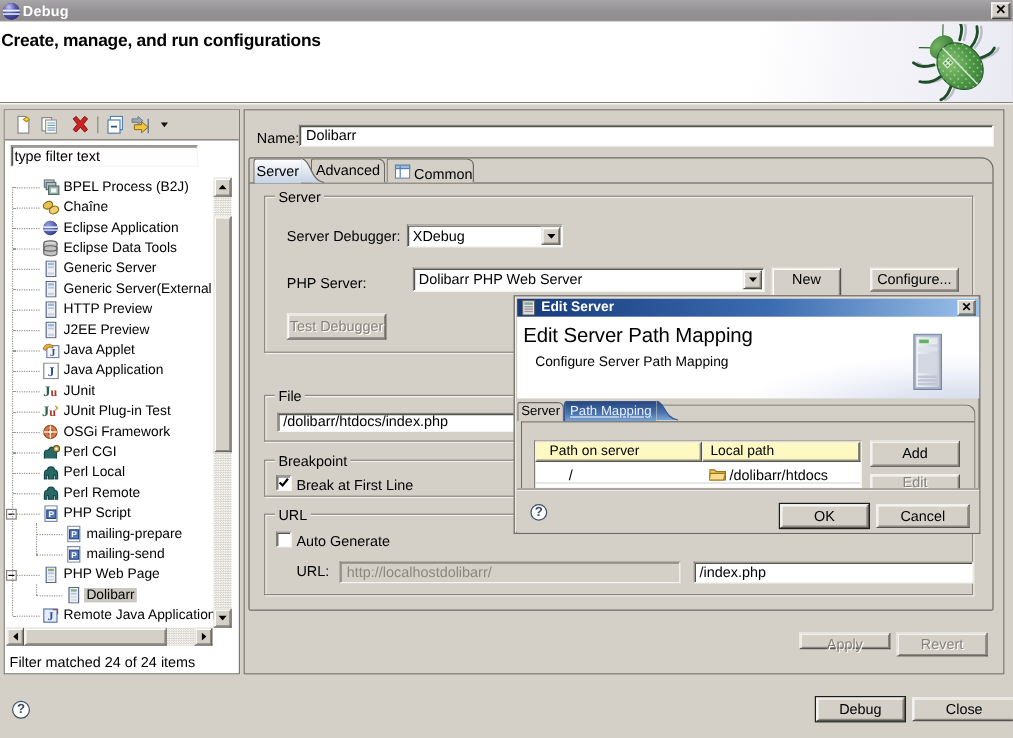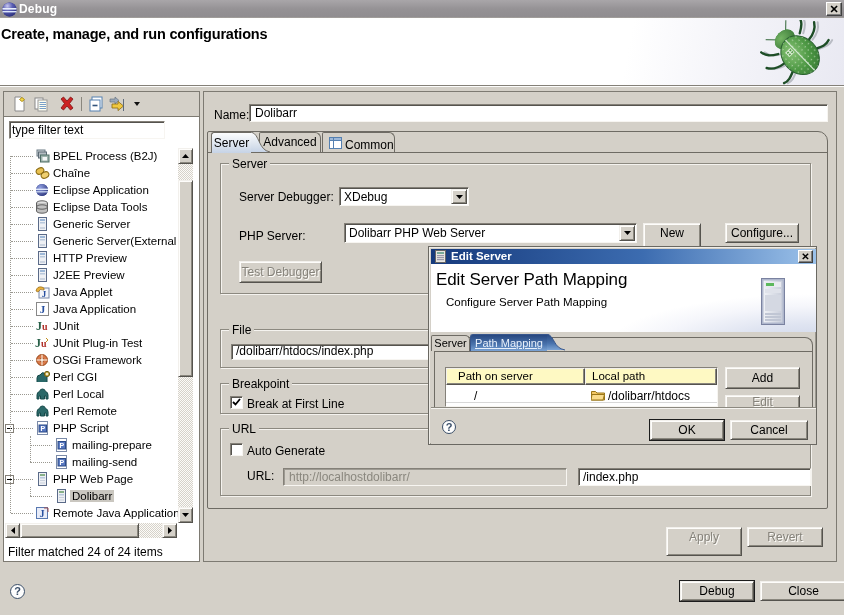--- a/index.html
+++ b/index.html
@@ -45,21 +45,21 @@
 .tab{position:absolute;font-size:12px;text-align:center}
 #tab-server{left:7px;top:40px;width:40px;height:21px;background:linear-gradient(180deg,#fcfdfe,#d7e0ec 70%,#c6d3e6);border:1px solid #6e6b64;border-bottom:none;border-right:none;border-radius:3px 0 0 0;line-height:20px;z-index:3}
 
 #tab-adv{left:55px;top:40px;width:62px;height:20px;background:#d4d0c8;border:1px solid #6e6b64;border-bottom:none;border-radius:2px 6px 0 0;line-height:19px;z-index:2}
 #tab-common{left:118px;top:40px;width:73px;height:20px;background:#d4d0c8;border:1px solid #6e6b64;border-bottom:none;border-radius:2px 6px 0 0;line-height:19px;z-index:2}
 
 #grp-server{left:16px;top:71px;width:591px;height:131px}
 #grp-file{left:16px;top:237px;width:591px;height:39px}
 #grp-bp{left:16px;top:291px;width:591px;height:31px}
 #grp-url{left:16px;top:336px;width:591px;height:68px}
-#apply{left:462px;top:435px;width:76px;height:29px;line-height:18px}
+#apply{left:462px;top:435px;width:76px;height:14px;line-height:18px}
 #revert{left:543px;top:435px;width:76px;height:20px;line-height:18px}
 
 .combo{position:absolute;background:#fff;border:1px solid;border-color:#848078 #f7f5f1 #f7f5f1 #848078;box-shadow:inset 1px 1px 0 #55534e}
 .combo .cbtxt{position:absolute;left:4px;top:2px;font-size:12px;white-space:nowrap}
 .combo .cbbtn{position:absolute;right:1px;top:1px;bottom:1px;width:16px;background:#d4d0c8;border:1px solid;border-color:#f2f0ec #55534e #55534e #f2f0ec;box-shadow:inset 1px 1px 0 #fefdfb,inset -1px -1px 0 #8a877e;display:flex;align-items:center;justify-content:center}
 
 #helpbtn{left:10px;top:584px;width:15px;height:15px}
 #debugbtn{left:680px;top:581px;width:74px;height:20px;line-height:18px}
 #closebtn2{left:760px;top:581px;width:87px;height:20px;line-height:18px}
 

